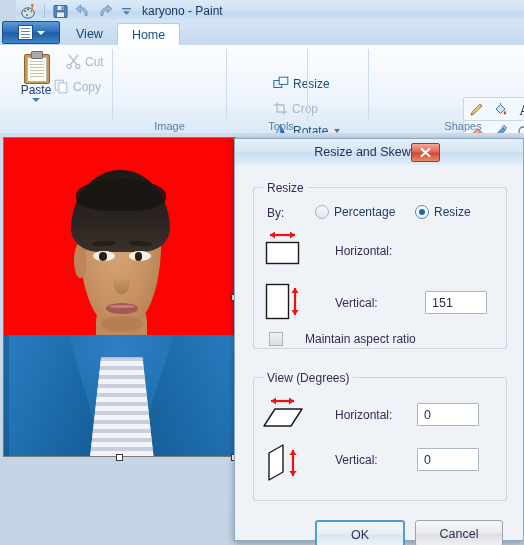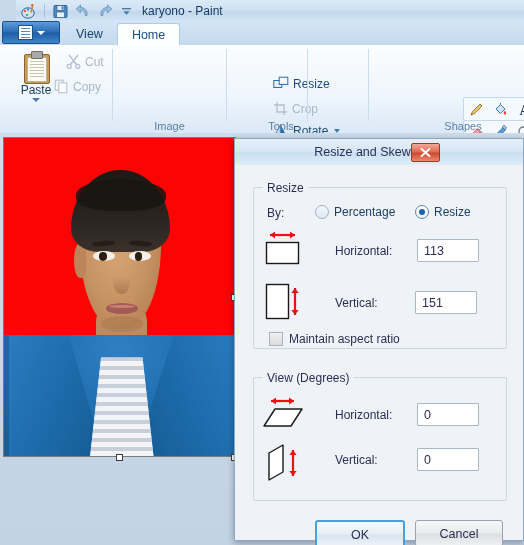--- a/index.html
+++ b/index.html
@@ -159,21 +159,21 @@
   .txtbox{
     position:absolute;height:23px;background:#fff;border:1px solid #aab8c6;
     border-radius:1px;font-size:12.5px;color:#2b2f54;
     display:flex;align-items:center;padding-left:6px;box-sizing:border-box;cursor:text;
   }
   .radio{position:absolute;display:flex;align-items:center;gap:5px;cursor:default;}
   .rdot{width:12px;height:12px;border-radius:50%;background:linear-gradient(to bottom,#f4f8fb,#dfe8f0);
     border:1px solid #9fb2c4;position:relative;}
   .rdot.on{background:linear-gradient(to bottom,#fff,#e9f1f8);border-color:#5f86ab;}
   .rdot.on:after{content:"";position:absolute;left:3px;top:3px;width:6px;height:6px;border-radius:50%;background:#2065a8;}
-  #chk-mar{position:absolute;display:flex;align-items:center;gap:6px;cursor:default;}
+  #chk-mar{position:absolute;display:flex;align-items:center;gap:22px;cursor:default;}
   .cbox{width:12px;height:12px;background:linear-gradient(to bottom,#f0f0f0,#dcdcdc);border:1px solid #a7b3bf;}
   .dbtn{
     position:absolute;width:86px;height:25px;border-radius:3px;
     display:flex;align-items:center;justify-content:center;
     font-size:12.5px;color:#2b2f54;cursor:default;
   }
   #btn-ok{
     left:80px;top:355px;
     background:linear-gradient(to bottom,#f4f9fd 0%,#e6eef6 48%,#d8e4ef 52%,#eef4fa 100%);
     border:2px solid #4b9fd6;
@@ -408,34 +408,31 @@
 
     <span style="position:absolute;left:26px;top:62px;">
       <svg width="44" height="42" viewBox="0 0 44 42">
         <path d="M9 8 L34 8" stroke="#ee1111" stroke-width="2.2"></path>
         <path d="M9 8 L14 4.4 L14 11.6 Z" fill="#ee1111"></path>
         <path d="M34 8 L29 4.4 L29 11.6 Z" fill="#ee1111"></path>
         <rect x="5.5" y="15.5" width="32" height="21" fill="#ffffff" stroke="#1a1a1a" stroke-width="1.4"></rect>
       </svg>
     </span>
     <span class="lbl" style="left:100px;top:79px;">Horizontal:</span>
-    <div class="txtbox" style="left:182px;top:74px;width:62px;">
-      <span>113</span>
-    </div>
 
     <span style="position:absolute;left:26px;top:114px;">
       <svg width="44" height="46" viewBox="0 0 44 46">
         <rect x="5.5" y="5.5" width="22" height="34" fill="#ffffff" stroke="#1a1a1a" stroke-width="1.4"></rect>
         <path d="M34 9 L34 36" stroke="#ee1111" stroke-width="2.2"></path>
         <path d="M34 9 L30.4 14 L37.6 14 Z" fill="#ee1111"></path>
         <path d="M34 36 L30.4 31 L37.6 31 Z" fill="#ee1111"></path>
       </svg>
     </span>
     <span class="lbl" style="left:100px;top:131px;">Vertical:</span>
-    <div class="txtbox" style="left:180px;top:126px;width:62px;">
+    <div class="txtbox" style="left:190px;top:126px;width:62px;">
       <span>151</span>
     </div>
 
     <div id="chk-mar" style="left:34px;top:167px;">
       <span class="cbox"></span>
       <span class="lbl" style="position:relative;left:0;top:0;">Maintain aspect ratio</span>
     </div>
 
     <div class="fieldset" style="left:18px;top:212px;width:252px;height:122px;">
       <span class="legend">View (Degrees)</span>

